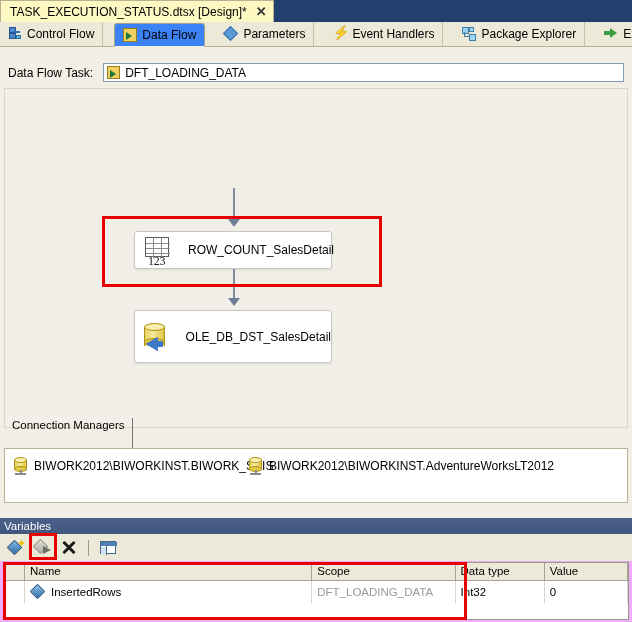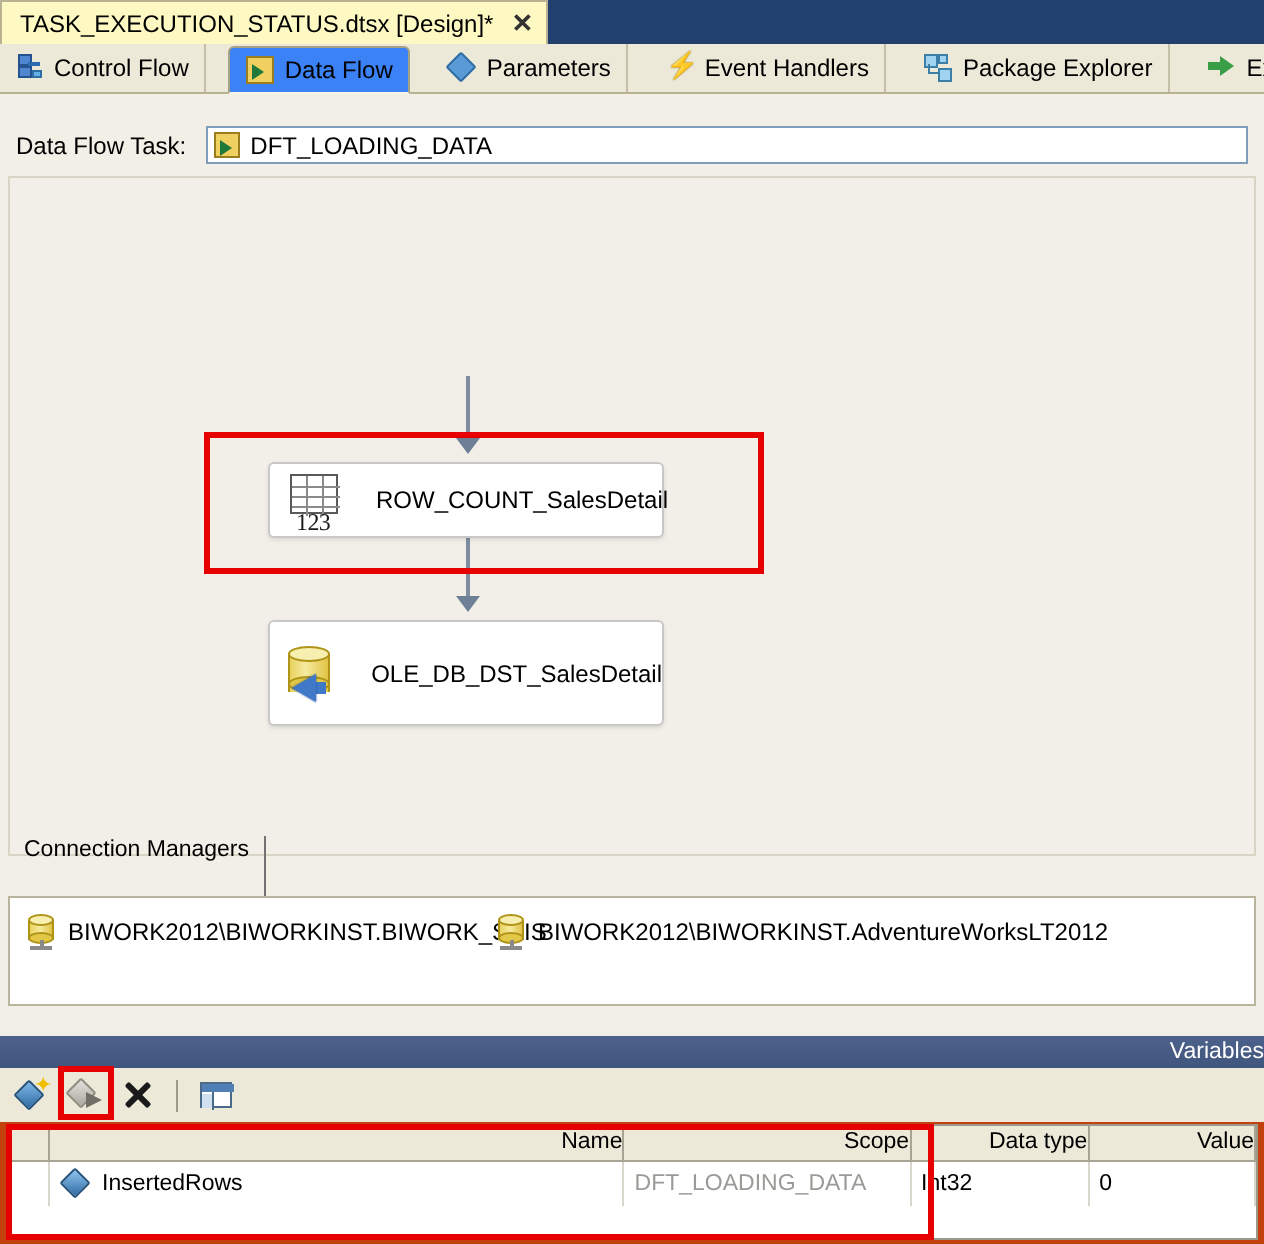--- a/index.html
+++ b/index.html
@@ -268,22 +268,21 @@
   .cm-cyl .cbt {
     position:absolute; left:1px; top:9px; width:13px; height:6px;
     background:#e3c747; border:1px solid #b09418; border-radius:50%;
   }
   .cm-cyl .cstem { position:absolute; left:7px; top:13px; width:2px; height:4px; background:#8a8a8a; }
   .cm-cyl .cbase { position:absolute; left:2px; top:16px; width:11px; height:2px; background:#8a8a8a; }
 
   
   .var-win {
     position:absolute; left:0; top:518px; width:632px; height:104px;
-    background:#c2410c;
-    text-align:right;
+    background:#f0abfc;
   }
   .var-title {
     position:absolute; left:0; top:0; width:632px; height:16px;
     background: linear-gradient(to bottom,#4c628c,#41567d);
     color:#ffffff;
     font-size:11.5px;
     padding-left:4px;
     line-height:16px;
   }
   .var-toolbar {

